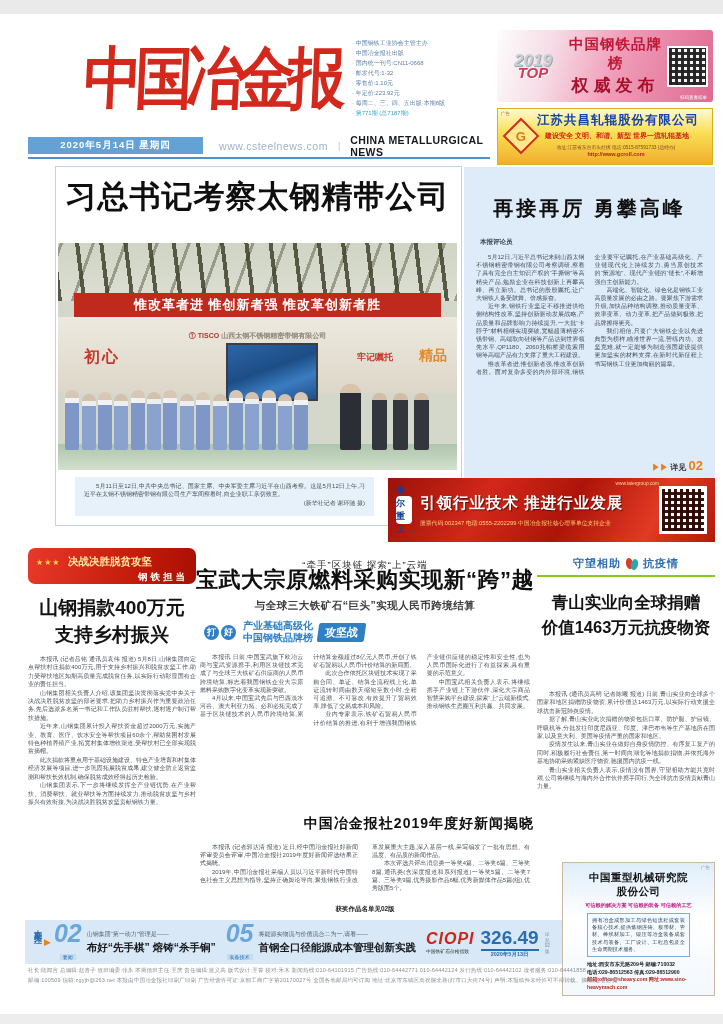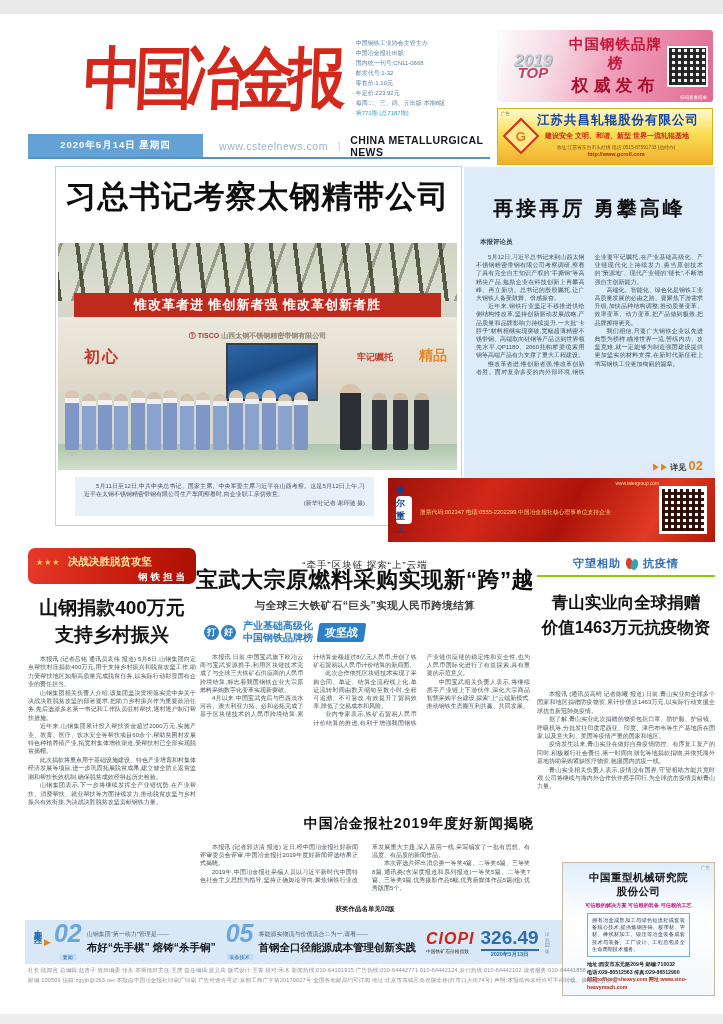--- a/index.html
+++ b/index.html
@@ -10,21 +10,21 @@
 
   
   .masthead-title{position:absolute;left:86px;top:34px;width:280px;color:#d4281c;
     font-family:"DejaVu Serif",serif;font-weight:900;font-size:58px;letter-spacing:-7px;
     transform:scaleY(1.15) skewX(-3deg);transform-origin:left top;white-space:nowrap;}
   .pub-info{position:absolute;left:352px;top:40px;width:142px;}
   .pub-info p{margin:0 0 2.5px 0;font-size:6px;line-height:7.5px;color:#5d7fa3;white-space:nowrap;}
   .pub-info p::before{content:"· ";color:#5d7fa3;}
   .pub-info p:last-child{color:#38a0c6;}
   .date-bar{position:absolute;left:28px;top:138px;width:462px;height:15px;display:flex;align-items:center;}
-  .date-box{width:212px;height:23px;background:#64a2d6;color:#fff;font-size:9.5px;font-weight:bold;
+  .date-box{width:212px;height:17px;background:#64a2d6;color:#fff;font-size:9.5px;font-weight:bold;
     display:flex;align-items:center;justify-content:center;letter-spacing:1px;}
   .site{margin-left:16px;color:#9fb3c6;font-size:10.5px;letter-spacing:.5px;}
   .bar-sep{margin:0 10px;color:#b9c6d2;font-size:9px;}
   .en-name{font-size:10.5px;font-weight:bold;color:#15191e;letter-spacing:.4px;}
   .header-rule{position:absolute;left:28px;top:157px;width:462px;border-top:2px solid #4e93cd;}
 
   
   .brand-ad{position:absolute;left:497px;top:30px;width:216px;height:72px;border-radius:3px;
     background:linear-gradient(105deg,#fdfdfd 0%,#f6dce6 25%,#ef9db8 55%,#e06a92 100%);
     display:flex;align-items:center;padding:0 5px;box-sizing:border-box;overflow:hidden;}
@@ -293,20 +293,21 @@
       <span class="arrows">▶▶</span>
       <span>详见</span>
       <span class="pg">02</span>
     </div>
   </div>
 
   <div class="taier-ad">
     <div class="taier-url">www.taiergroup.com</div>
     <div class="taier-logo">泰尔重工</div>
     <div class="taier-main">
+      <div class="taier-slogan">引领行业技术 推进行业发展</div>
       <div class="taier-info">股票代码:002347  电话:0555-2202299  中国冶金报社核心理事单位支持企业</div>
     </div>
     <div class="taier-qr"></div>
   </div>
 
   <div class="left-badge">
     <span class="stars">★★★</span>
     <span class="badge-l1">决战决胜脱贫攻坚</span>
     <div class="badge-l2">钢铁担当</div>
   </div>

